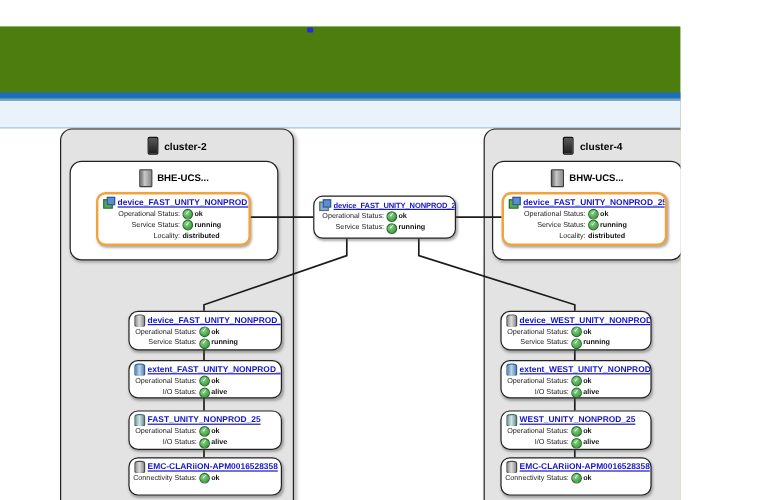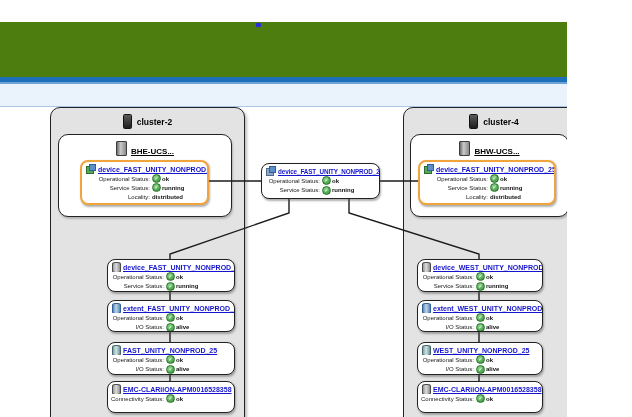--- a/index.html
+++ b/index.html
@@ -14,21 +14,21 @@
   .canvas{position:absolute;left:0;top:85px;width:632px;height:324px;background:#ffffff;}
   .bottomstrip{position:absolute;left:0;top:409px;width:632px;height:8px;background:#eaf2fb;}
 
   
   .cluster{position:absolute;background:#e3e3e3;border:1.6px solid #222;border-radius:10px;
            box-shadow:2px 2px 3px rgba(90,90,90,.4);}
   .chead{display:flex;justify-content:center;align-items:center;gap:5px;padding-top:6px;}
   .ctitle{font-weight:bold;font-size:8.5px;color:#000;}
   .host{position:absolute;background:#fff;border:1.6px solid #222;border-radius:10px;
         box-shadow:1px 2px 2px rgba(90,90,90,.35);}
-  .hhead{display:flex;justify-content:center;align-items:flex-end;gap:4px;padding-top:6px;text-decoration:underline;}
+  .hhead{display:flex;justify-content:center;align-items:center;gap:4px;padding-top:6px;}
   .htitle{font-weight:bold;font-size:8px;color:#000;}
 
   
   .node{position:absolute;background:#fff;border:1.3px solid #222;border-radius:8px;
         box-shadow:1px 1.5px 2px rgba(80,80,80,.45);overflow:hidden;}
   .node.orange{border:2px solid #f2a43c;}
   .trow{display:flex;align-items:center;gap:2px;padding:2px 2px 0 4px;height:10px;
         white-space:nowrap;overflow:hidden;}
   .lnk{font-size:7px;font-weight:bold;color:#1414cc;text-decoration:underline;cursor:pointer;}
   .center .lnk{font-size:6.3px;letter-spacing:-0.1px;}

